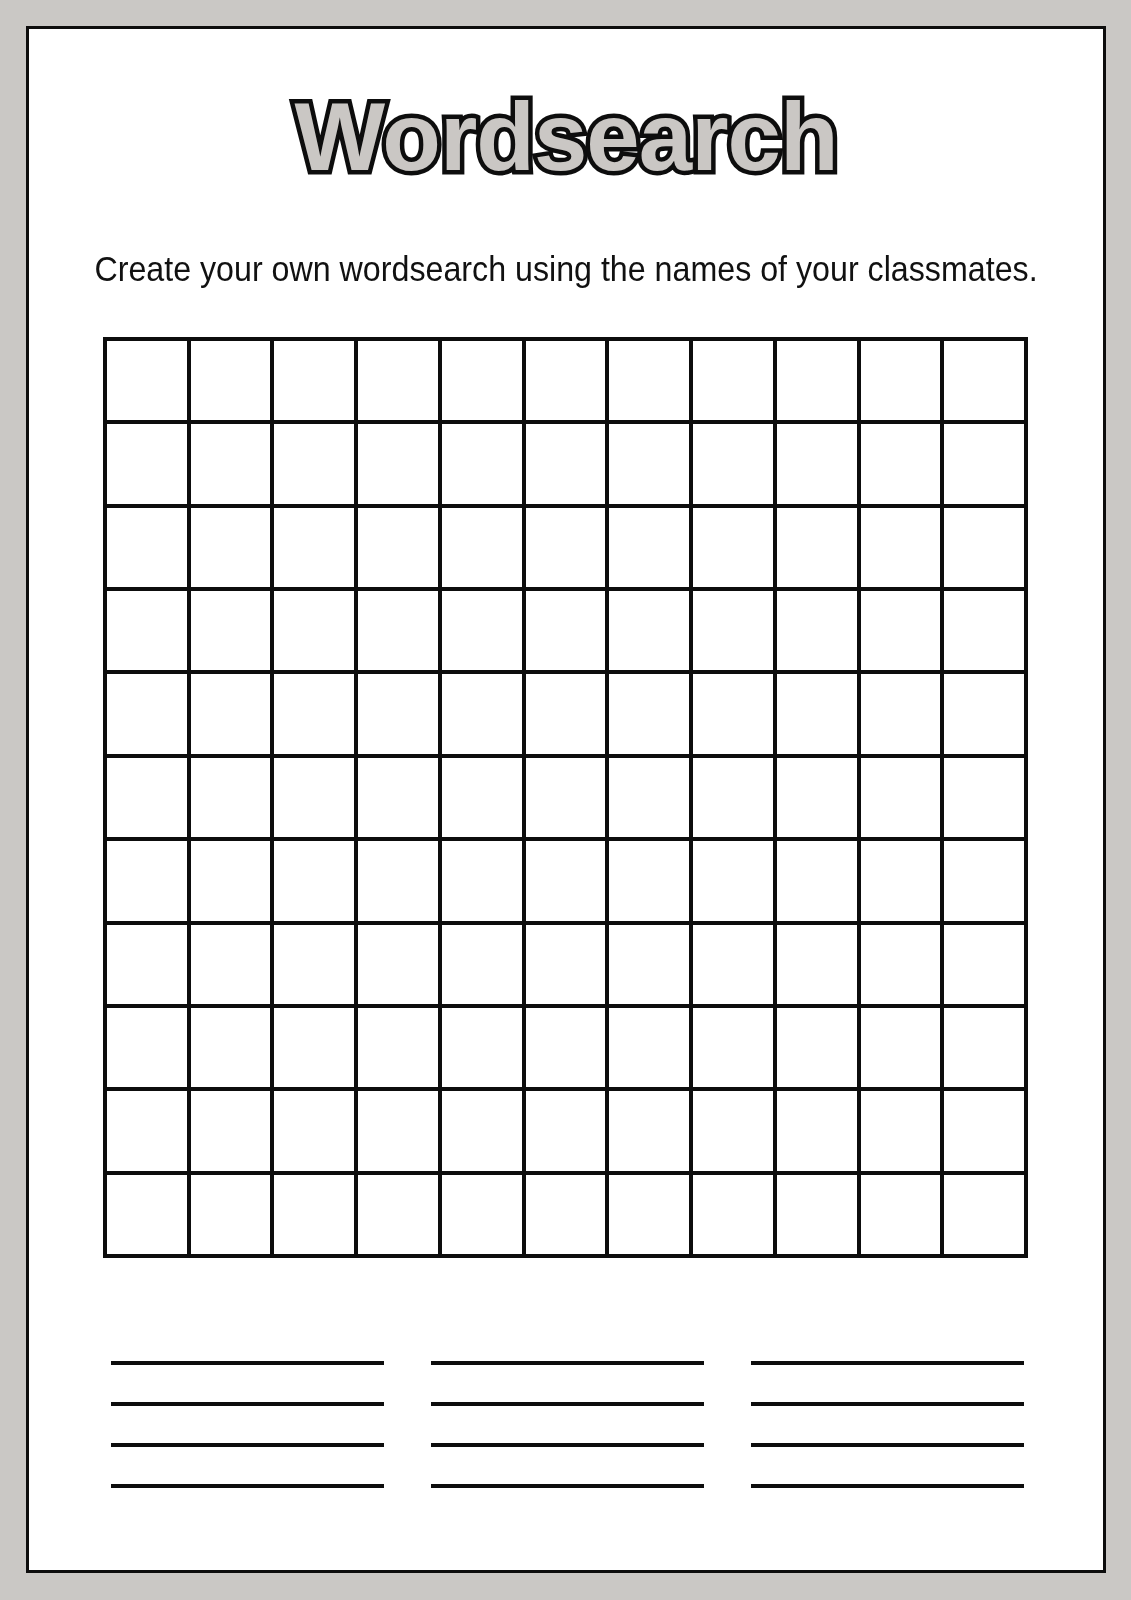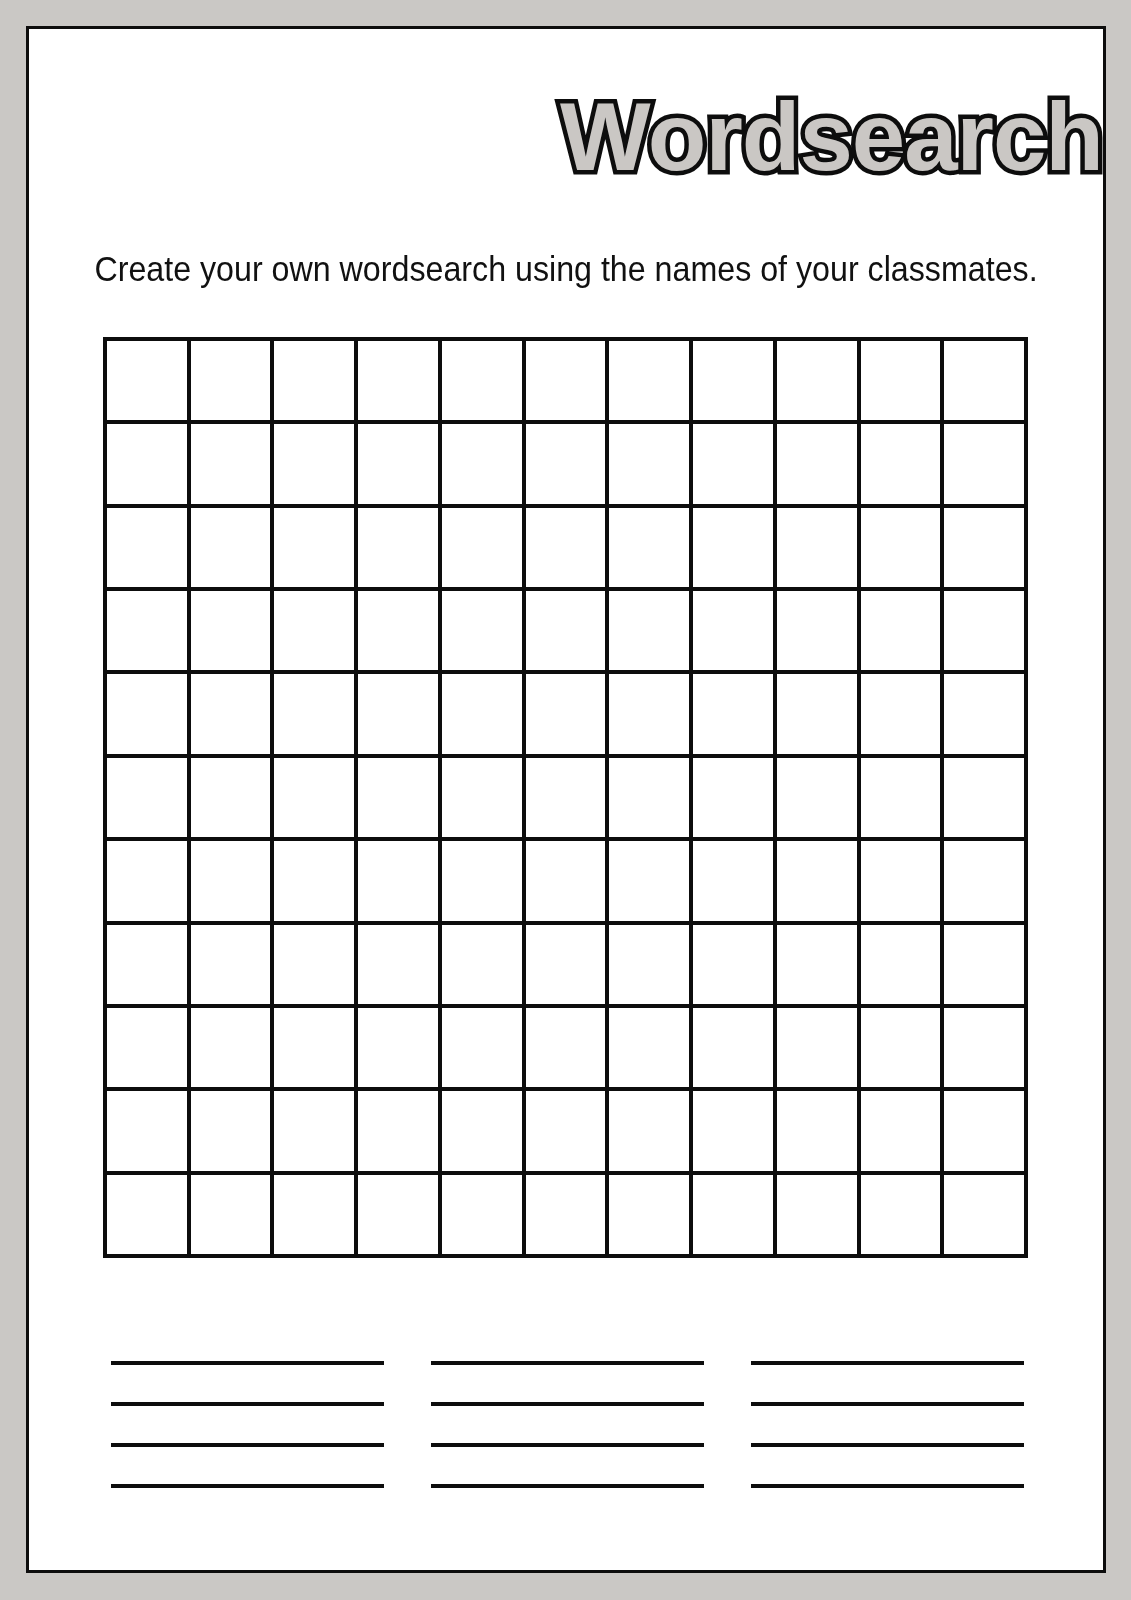--- a/index.html
+++ b/index.html
@@ -20,21 +20,21 @@
     height: 1547px;
     background: var(--page-bg, #ffffff);
     border: 3px solid var(--ink, #0d0d0d);
   }
   .title {
     position: absolute;
     top: 60px;
     left: 0;
     width: 100%;
     margin: 0;
-    text-align: right;
+    text-align: center;
     font-size: 96px;
     font-weight: bold;
     line-height: 1;
     letter-spacing: -1px;
     color: var(--title-fill, #cac7c4);
     -webkit-text-stroke: 9px var(--ink, #0d0d0d);
     paint-order: stroke fill;
     white-space: nowrap;
   }
   .instruction {

